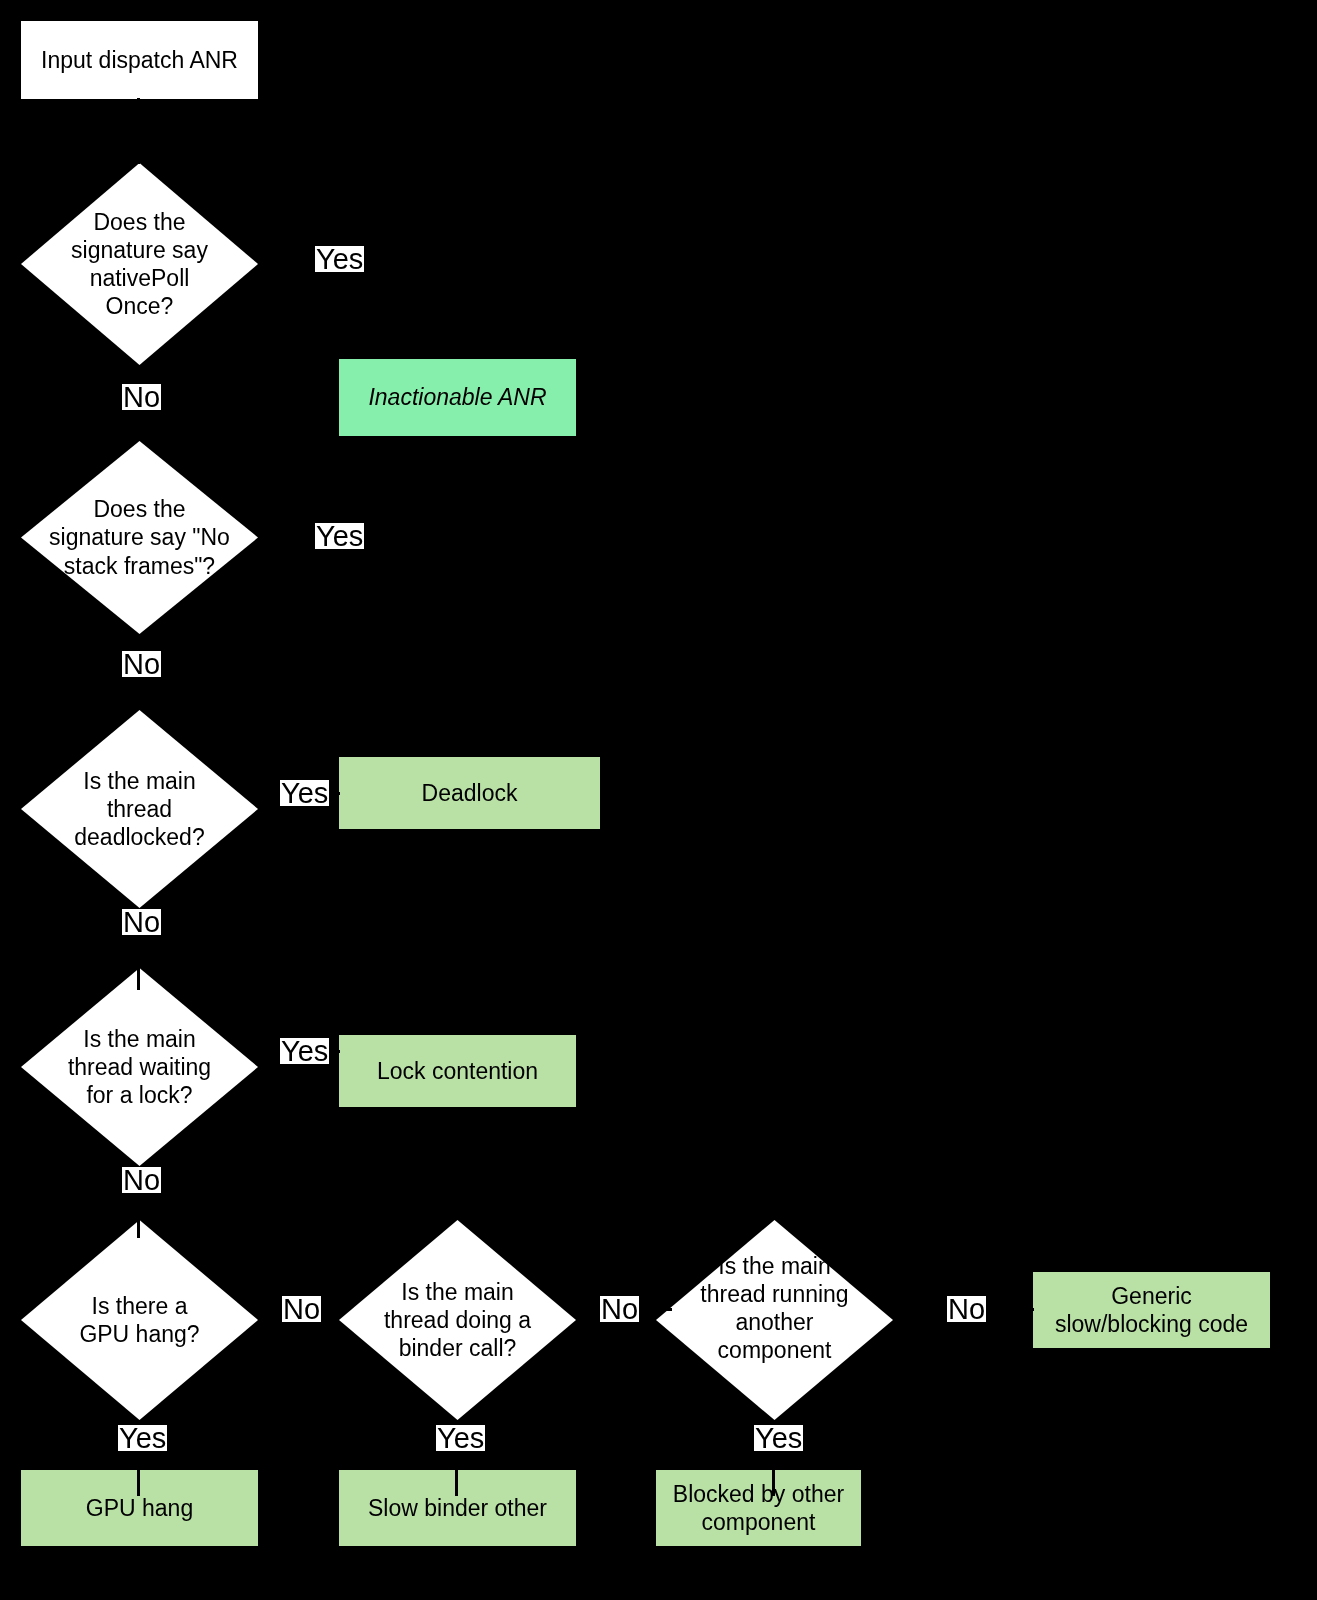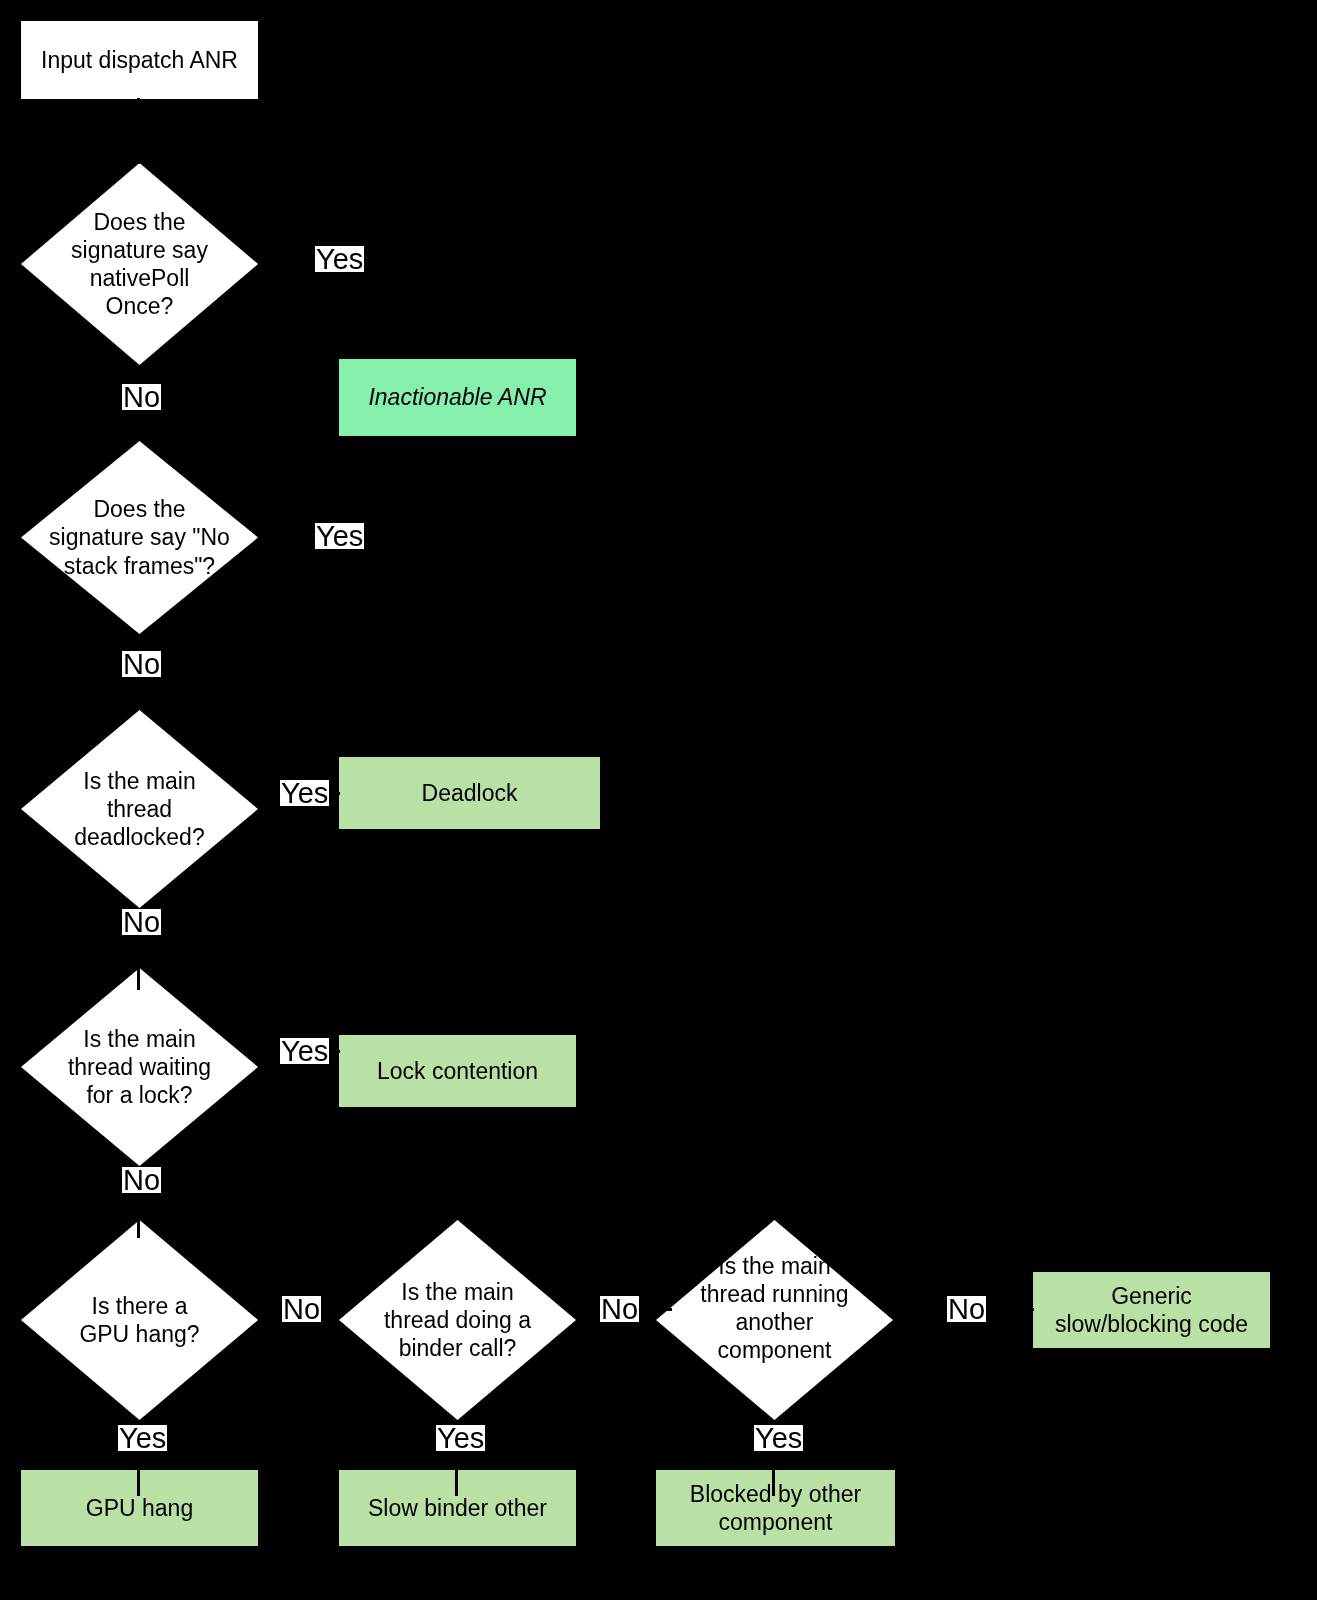--- a/index.html
+++ b/index.html
@@ -185,16 +185,16 @@
   <div class="edge-label" style="left:947px; top:1296px;">No</div>
   <div class="edge-label" style="left:754px; top:1425px;">Yes</div>
 
   <div class="node-box good" style="left:1033px; top:1272px; width:237px; height:76px;">Generic
 slow/blocking code</div>
 
   <div class="node-box good" style="left:21px; top:1470px; width:237px; height:76px;">GPU hang</div>
 
   <div class="node-box good" style="left:339px; top:1470px; width:237px; height:76px;">Slow binder other</div>
 
-  <div class="node-box good" style="left:656px; top:1470px; width:239px; height:76px;">Blocked by other
+  <div class="node-box good" style="left:656px; top:1470px; width:205px; height:76px;">Blocked by other
 component</div>
 
 </div>
 
 </body></html>

